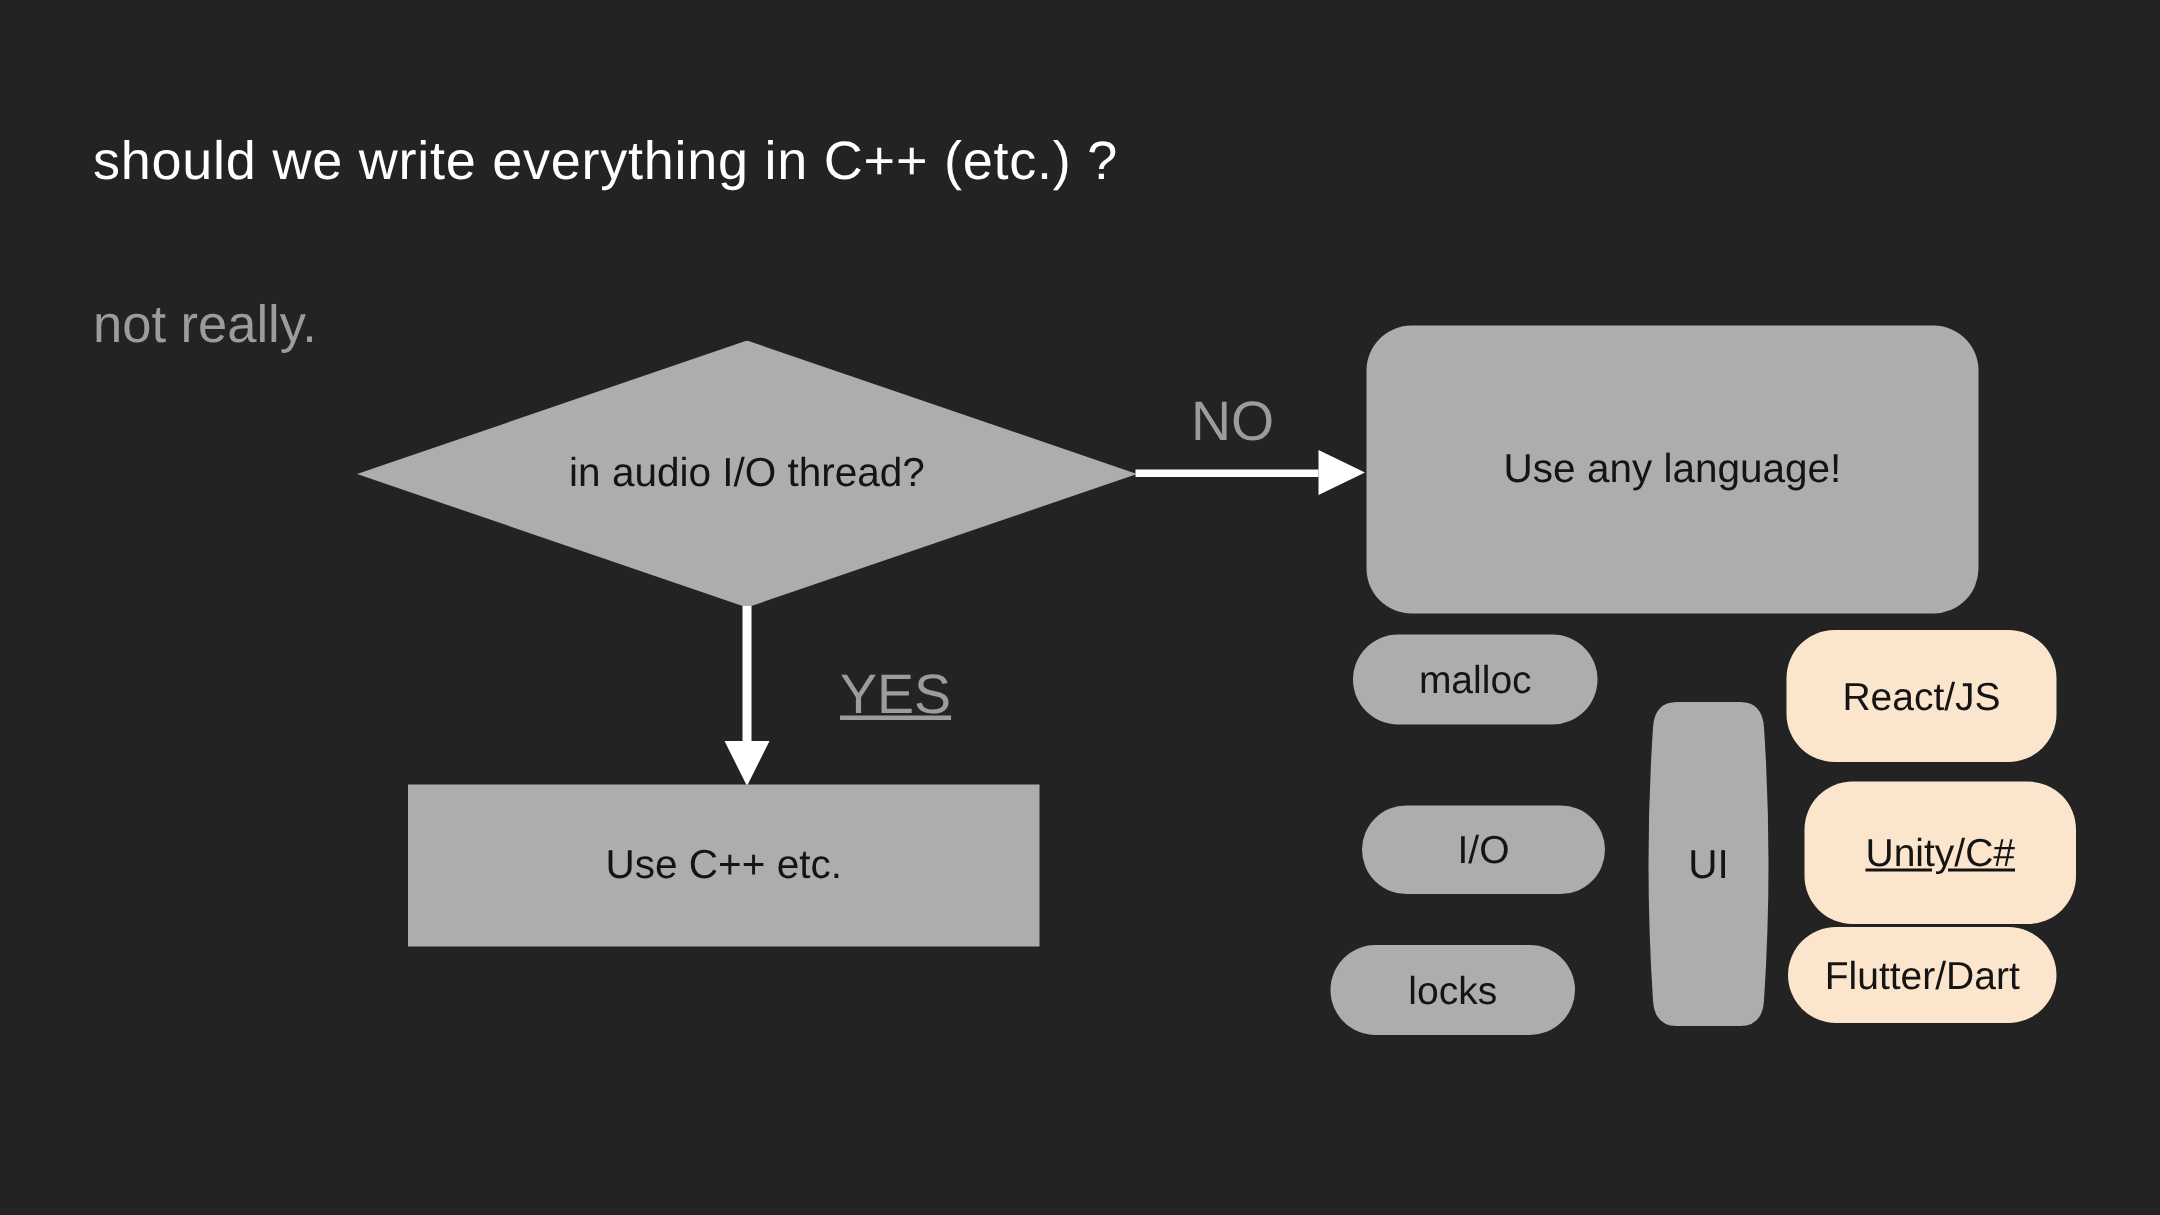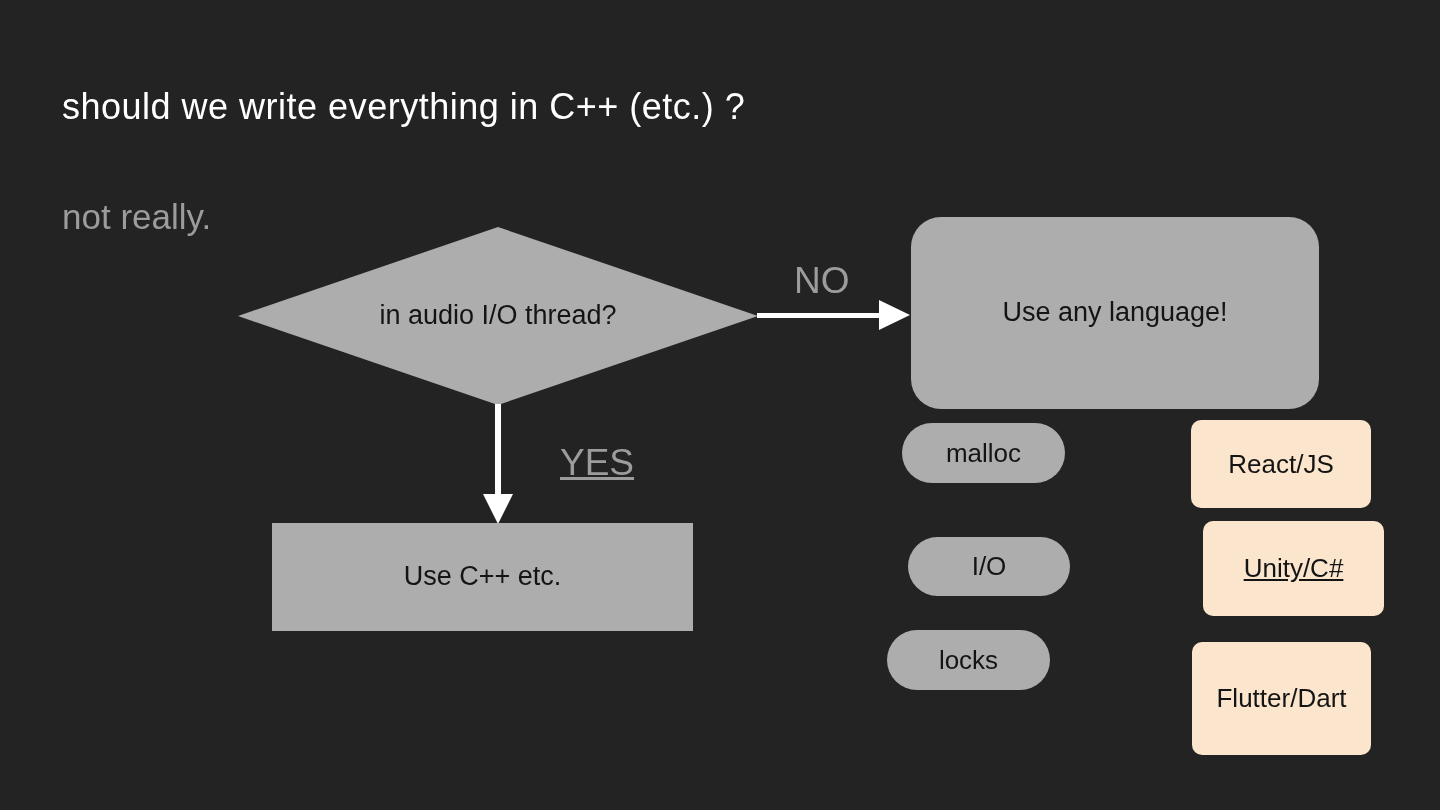--- a/index.html
+++ b/index.html
@@ -75,26 +75,26 @@
     left: 1098px; top: 467px;
     width: 82px; height: 218px;
     display: flex; align-items: center; justify-content: center;
     color: var(--text-dark);
     font-size: 27px;
   }
   .ui-node svg { position: absolute; left: 0; top: 0; }
   .ui-node span { position: relative; }
   .framework {
     background: var(--shape-peach);
-    border-radius: 10px;
+    border-radius: 32px;
     font-size: 26px;
   }
   .fw-react   { left: 1191px; top: 420px; width: 180px; height: 88px; }
   .fw-unity   { left: 1203px; top: 521px; width: 181px; height: 95px; text-decoration: underline; }
-  .fw-flutter { left: 1192px; top: 618px; width: 179px; height: 113px; margin-top: 24px; }
+  .fw-flutter { left: 1192px; top: 618px; width: 179px; height: 64px; }
   .edge-label {
     position: absolute;
     color: var(--label-gray);
     font-size: 37px;
     white-space: nowrap;
   }
   .label-no  { left: 794px; top: 260px; }
   .label-yes { left: 560px; top: 442px; text-decoration: underline; }
   .arrow-shaft { position: absolute; background: var(--text-white); }
   .shaft-right { left: 757px; top: 313px; width: 122px; height: 5px; }
@@ -142,20 +142,26 @@
   <div class="node pill pill-malloc">
     <span>malloc</span>
   </div>
   <div class="node pill pill-io">
     <span>I/O</span>
   </div>
   <div class="node pill pill-locks">
     <span>locks</span>
   </div>
 
+  <div class="ui-node">
+    <svg width="82" height="218" viewBox="0 0 82 218">
+      <path d="M 20 1 H 62 Q 77 1 78 18 Q 84 109 78 200 Q 77 217 62 217 H 20 Q 5 217 4 200 Q -2 109 4 18 Q 5 1 20 1 Z" fill="#adadad"></path>
+    </svg>
+    <span>UI</span>
+  </div>
 
   <div class="node framework fw-react">
     <span>React/JS</span>
   </div>
   <div class="node framework fw-unity">
     <span>Unity/C#</span>
   </div>
   <div class="node framework fw-flutter">
     <span>Flutter/Dart</span>
   </div>

